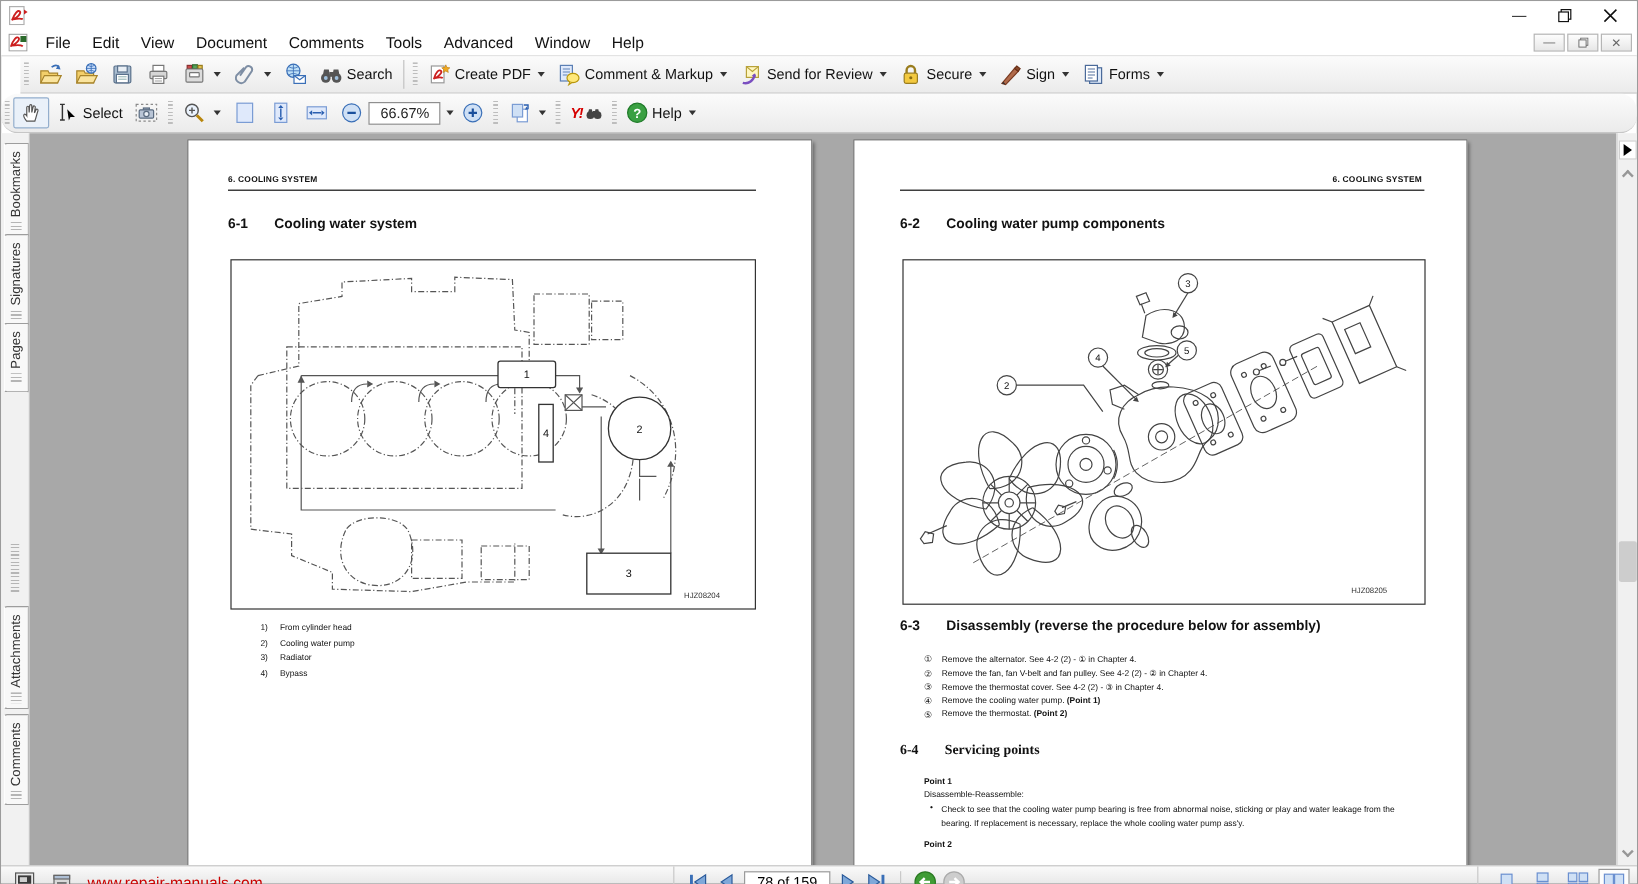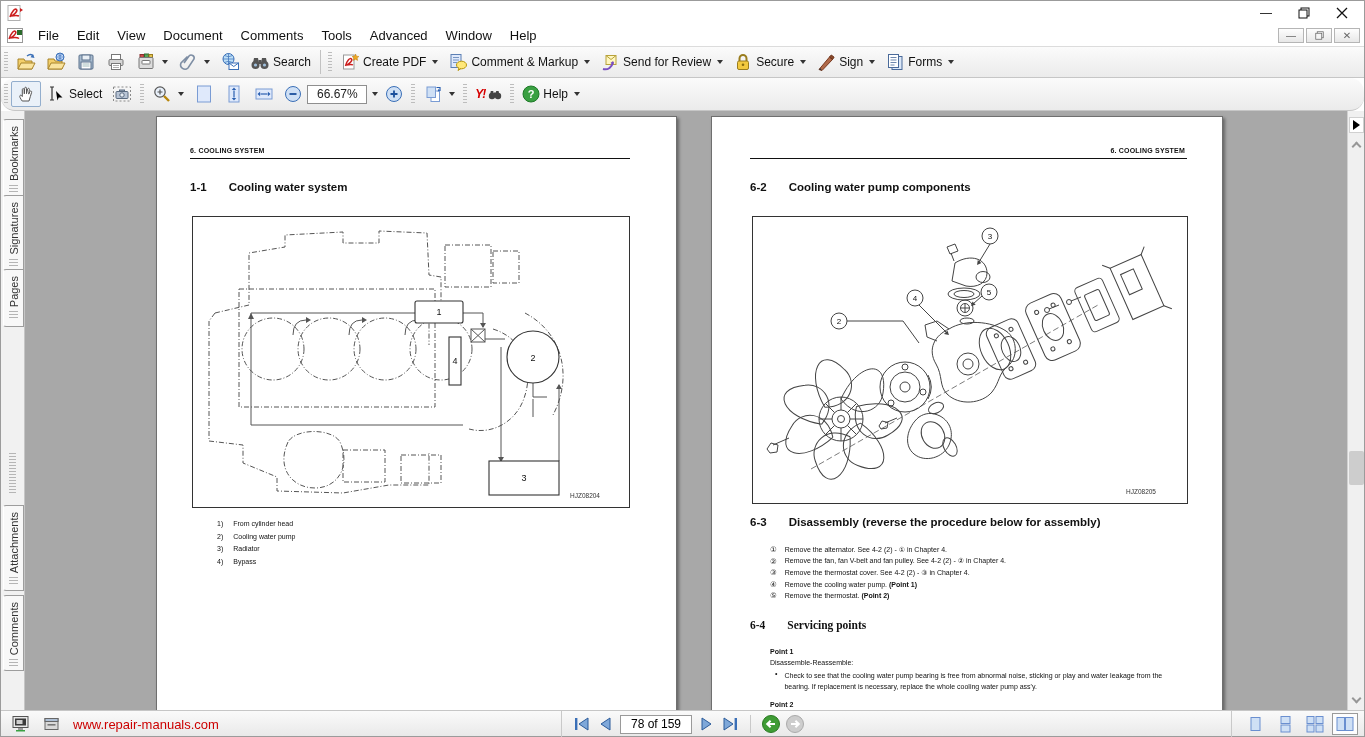--- a/index.html
+++ b/index.html
@@ -16,21 +16,21 @@
 
   
   .menubar { height:22px; background:#fff; border-bottom:1px solid #dcdcdc; display:flex; align-items:center; padding:0 4px; flex:0 0 auto; }
   .menubar .menu-icon { width:16px; height:15px; margin:0 6px 0 2px; }
   .menu-item { padding:2px 9px; font-size:13px; color:#111; }
   .menubar .mb-controls { margin-left:auto; display:flex; }
   .mb-ctl { width:26px; height:15px; border:1px solid #b5b5b5; background:linear-gradient(#fdfdfd,#e7e7e7); margin-left:2px; display:flex; align-items:center; justify-content:center; color:#666; font-size:10px; }
 
   
   .toolbar { background:linear-gradient(#fbfbfb,#ebebeb); border-bottom:1px solid #c6c6c6; display:flex; align-items:center; flex:0 0 auto; }
-  .toolbar1 { height:31px; }
+  .toolbar1 { height:31px;margin-left:16px; }
   .toolbar2 { height:33px;border-radius:14px; }
   .grip { width:4px; height:20px; margin:0 3px; background:repeating-linear-gradient(to bottom,#bdbdbd 0 1px,transparent 1px 3px); }
   .tsep { width:1px; height:24px; background:#c2c2c2; margin:0 4px; }
   .tbtn { display:flex; align-items:center; gap:3px; padding:2px 4px; border:1px solid transparent; border-radius:2px; }
   .tbtn.selected { border:1px solid #93aecd; background:#eaf1f9; }
   .tbtn .lbl { font-size:12px; color:#111; white-space:nowrap; }
   .caret { width:0; height:0; border-left:3px solid transparent; border-right:3px solid transparent; border-top:4px solid #333; display:inline-block; margin-left:3px; }
   .ticon { width:20px; height:20px; display:block; }
   .ticon-sm { width:18px; height:18px; display:block; }
   .zoom-box { width:60px; height:19px; background:#fff; border:1px solid #8f8f8f; font-size:12px; display:flex; align-items:center; justify-content:center; }
@@ -67,21 +67,21 @@
   
   .vscroll { width:17px; background:#f0f0f0; border-left:1px solid #d0d0d0; flex:0 0 auto; display:flex; flex-direction:column; align-items:center; position:relative; }
   .panel-expand-btn { width:15px; height:16px; background:#fff; border:1px solid #d0d0d0; display:flex; align-items:center; justify-content:center; margin-top:6px; }
   .tri-right { width:0; height:0; border-top:5px solid transparent; border-bottom:5px solid transparent; border-left:7px solid #000; }
   .chev { width:7px; height:7px; border-left:2px solid #979797; border-top:2px solid #979797; }
   .chev-up { transform:rotate(45deg); margin-top:10px; }
   .chev-down { transform:rotate(225deg); position:absolute; bottom:8px; left:5px; }
   .vthumb { position:absolute; left:1px; top:340px; width:15px; height:34px; background:#cdcdcd; border-radius:2px; }
 
   
-  .statusbar { height:26px; background:linear-gradient(#fafafa,#e9e9e9); border-top:1px solid #c6c6c6; position:relative; flex:0 0 auto; font-size:13px; }
+  .statusbar { height:15px; background:linear-gradient(#fafafa,#e9e9e9); border-top:1px solid #c6c6c6; position:relative; flex:0 0 auto; font-size:13px; }
   .sb-left { position:absolute; left:10px; top:0; height:26px; display:flex; align-items:center; gap:12px; }
   .sb-link { color:#cc0000; font-size:13px; }
   .sb-center { position:absolute; left:560px; top:0; height:26px; display:flex; align-items:center; gap:4px; border-left:1px solid #c9c9c9; padding-left:10px; }
   .sb-nav-sep { width:1px; height:18px; background:#c9c9c9; margin:0 6px; }
   .page-input { width:72px; height:19px; border:1px solid #9a9a9a; background:#fff; text-align:center; font-size:12px; font-family:"Liberation Sans",sans-serif; }
   .sb-right { position:absolute; right:6px; top:0; height:26px; display:flex; align-items:center; gap:4px; border-left:1px solid #c9c9c9; padding-left:10px; }
   .layout-btn { width:26px; height:22px; display:flex; align-items:center; justify-content:center; border:1px solid transparent; }
   .layout-btn.selected { border:1px solid #9a9a9a; background:#fdfdfd; }
 
   svg text { font-family:"Liberation Sans", sans-serif; }
@@ -391,21 +391,21 @@
         <span class="tabgrip"></span>
       </div>
     </div>
 
     <div class="docarea">
 
       <div class="page page-left">
         <div class="p-header" style="left:33px; top:30px;">6. COOLING SYSTEM</div>
         <div class="ph-rule" style="left:33px; top:41px; width:440px;"></div>
         <div class="p-heading" style="left:33px; top:64px;">
-          <span>1-1</span>
+          <span>6-1</span>
           <span>Cooling water system</span>
         </div>
         <div class="figure-box" style="left:35px; top:99px; width:438px; height:292px;">
           <svg viewBox="0 0 436 290" width="436" height="290">
             <g stroke="#555" fill="none" stroke-width="1">
 
               <g stroke-dasharray="5 2 1 2">
                 <path d="M22,96 56,88 56,36 92,30 92,18 150,15 150,26 186,26 186,14 234,16 236,58 248,60 248,88 236,92 236,128"></path>
                 <path d="M22,96 16,104 16,224 50,228 50,246 84,260 84,274 150,276 196,268 236,268 236,236"></path>
                 <path d="M95,225 c-12,26 4,46 27,46 c23,0 36,-22 25,-46 c-8,-14 -44,-14 -52,0 z"></path>

